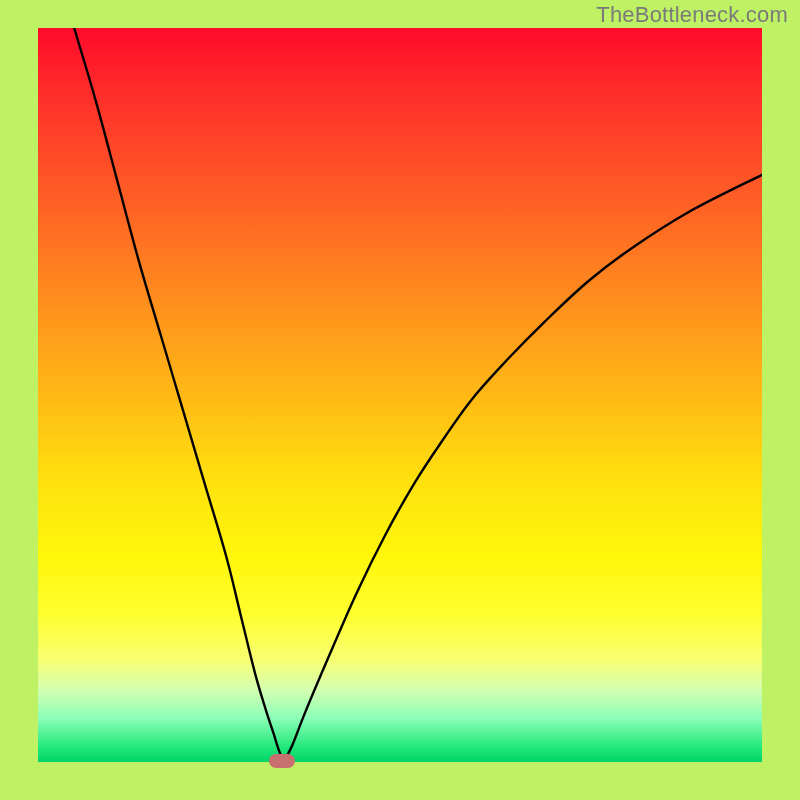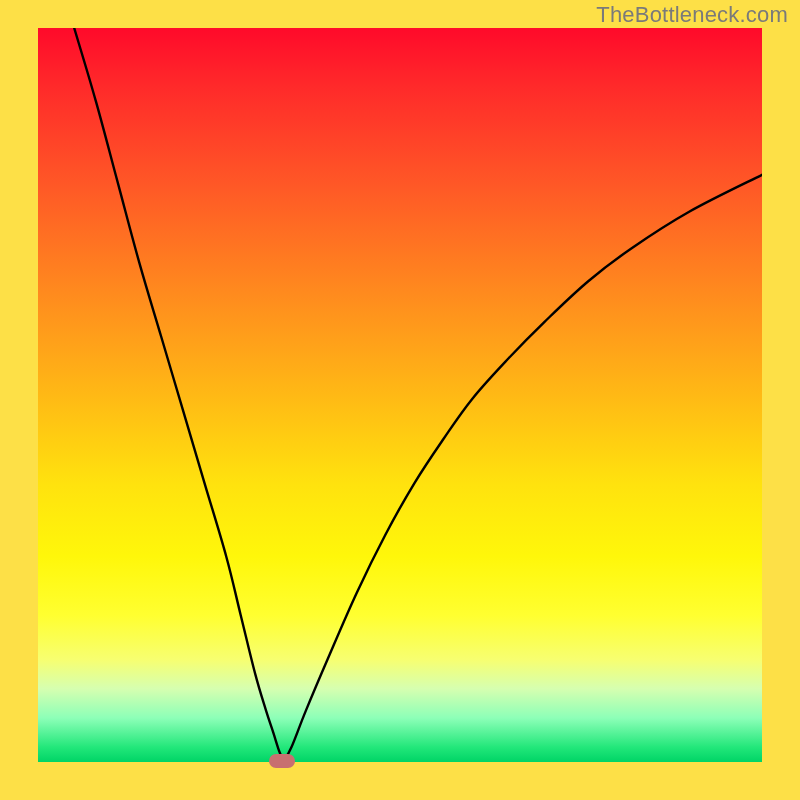--- a/index.html
+++ b/index.html
@@ -8,21 +8,21 @@
     width: 800px;
     height: 800px;
     overflow: hidden;
     background: #000;
     font-family: Arial, Helvetica, sans-serif;
   }
   .frame {
     position: relative;
     width: 800px;
     height: 800px;
-    background: #fde047;
+    background: #bef264;
   }
   .watermark {
     position: absolute;
     top: 2px;
     right: 12px;
     color: #7a7a7a;
     font-size: 22px;
     letter-spacing: 0.2px;
     font-weight: 500;
     z-index: 5;

